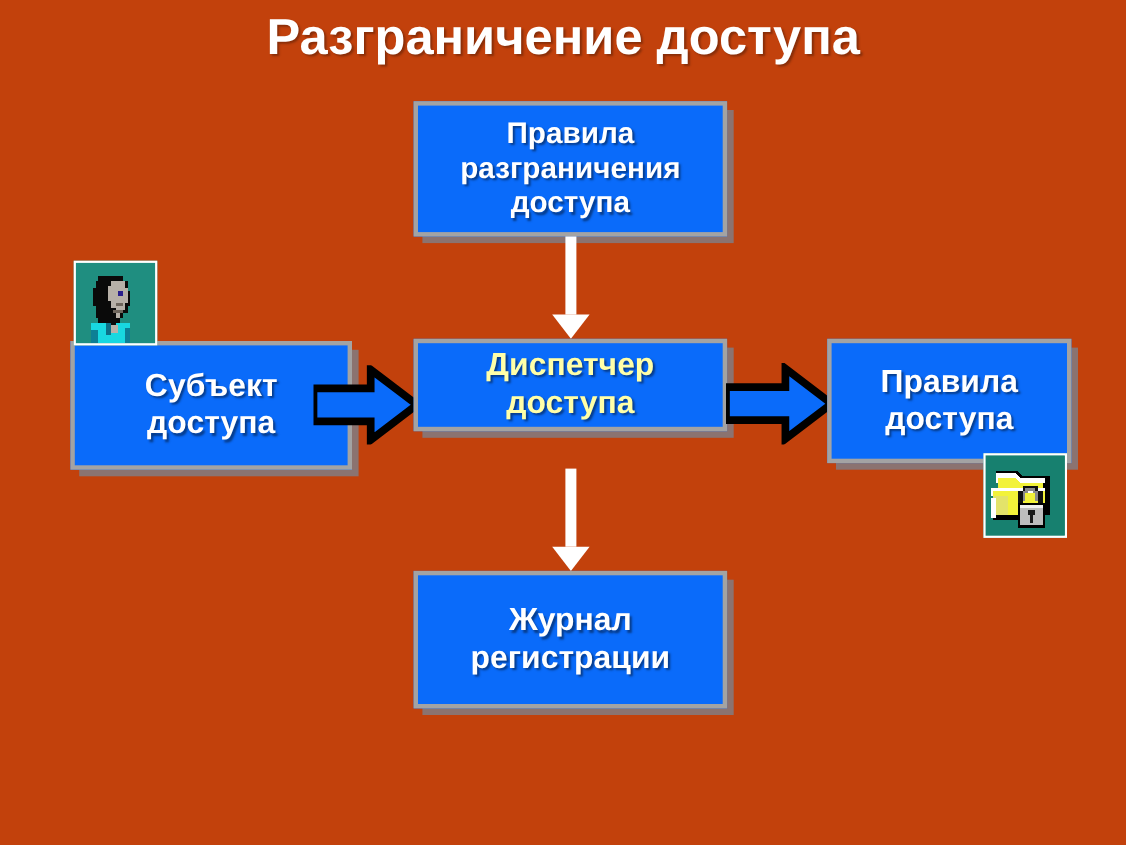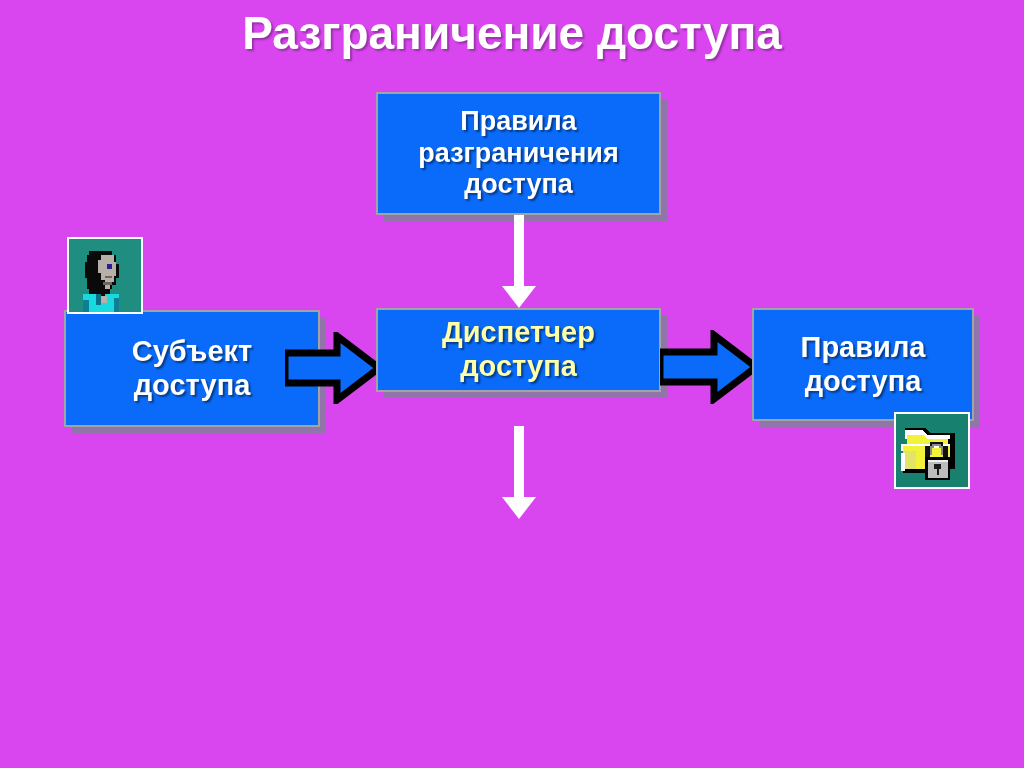--- a/index.html
+++ b/index.html
@@ -5,21 +5,21 @@
 <style>
   html, body {
     margin: 0;
     padding: 0;
     background: #0566c8;
   }
   #slide {
     position: relative;
     width: 1024px;
     height: 768px;
-    background: #d946ef;
+    background: #c2410c;
     overflow: hidden;
     font-family: "Liberation Sans", sans-serif;
     -webkit-font-smoothing: antialiased;
   }
 
   
   .slide-title {
     position: absolute;
     left: 0;
     top: 6px;
@@ -32,21 +32,21 @@
     letter-spacing: 0px;
     text-shadow: 2px 2px 2px rgba(0,0,0,0.30);
     white-space: nowrap;
   }
 
   
   .node {
     position: absolute;
     box-sizing: border-box;
     background: #0a6bfa;
-    border: 2px solid #a3a3a3;
+    border: 4px solid #a3a3a3;
     box-shadow: 7px 7px 0 -1px rgba(120,132,145,0.75);
     display: flex;
     align-items: center;
     justify-content: center;
     text-align: center;
   }
   .node-label {
     font-family: "Liberation Sans", sans-serif;
     font-size: 29px;
     font-weight: bold;
@@ -201,14 +201,18 @@
       <path d="M14 20 h9 v1 h-9 z" fill="#efefef"></path>
       <path d="M17 22 h3 v2 h-1 v3 h-1 v-3 h-1 z" fill="#1a1a1a"></path>
     </svg>
   </div>
 
   <div class="v-arrow" id="arrow-dispatcher-to-journal">
     <div class="shaft"></div>
     <div class="head"></div>
   </div>
 
+  <div class="node" id="box-journal">
+    <div class="node-label">Журнал
+регистрации</div>
+  </div>
 
 </div>
 
 </body></html>

